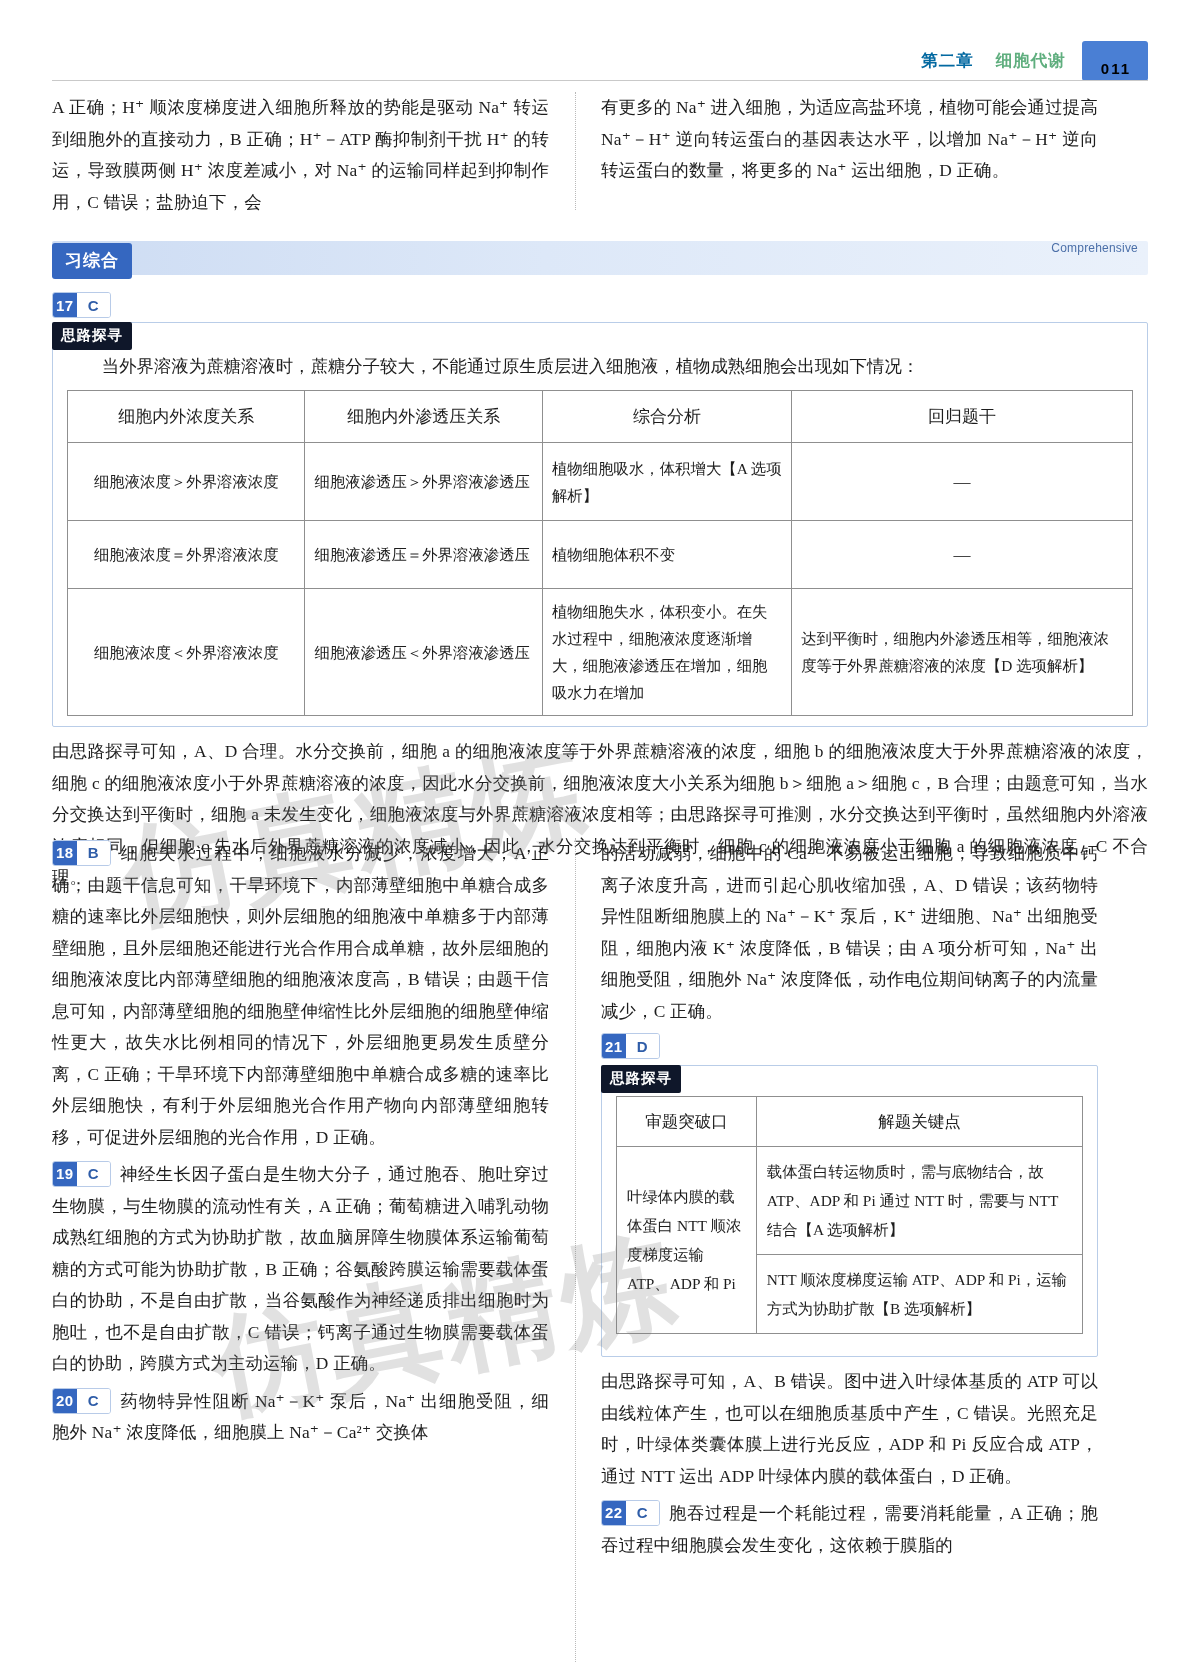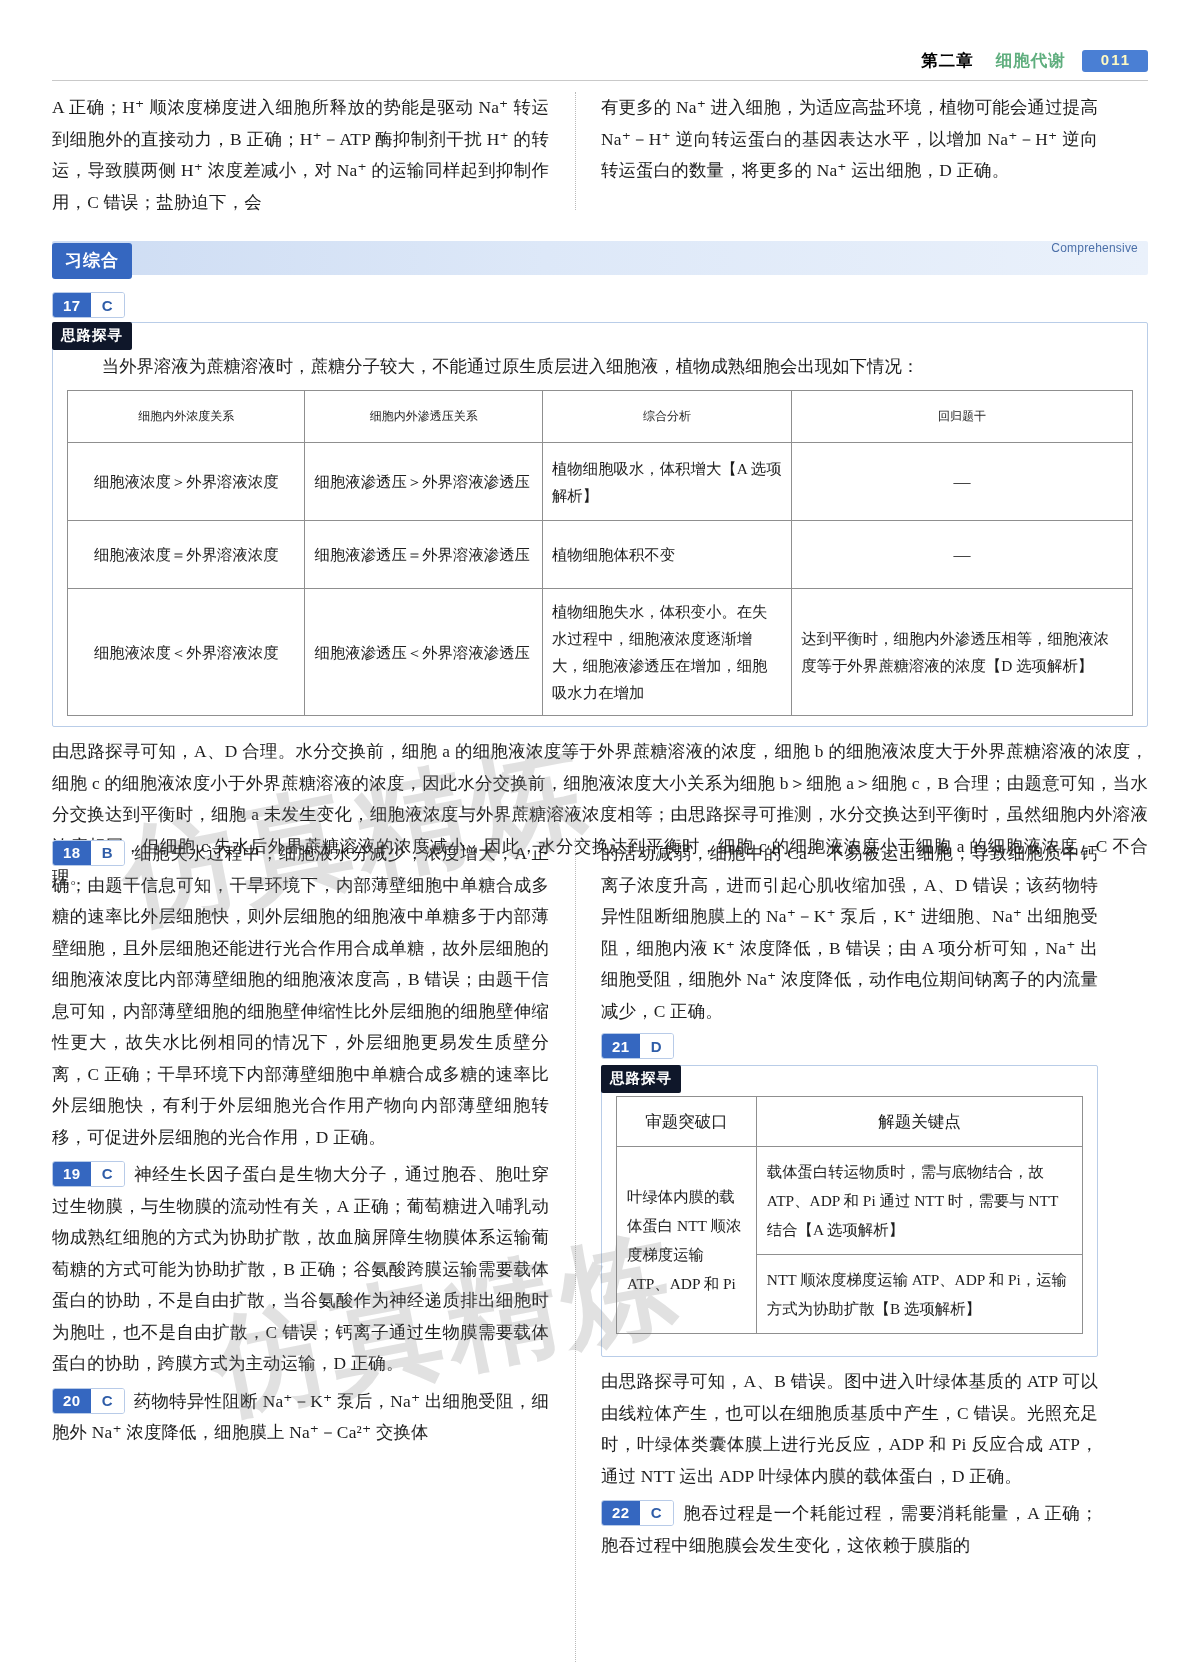--- a/index.html
+++ b/index.html
@@ -32,39 +32,39 @@
     height: 34px;
     display: flex;
     align-items: center;
     justify-content: flex-end;
     gap: 16px;
   }
   .hdr-chapter {
     font-family: "Liberation Sans", sans-serif;
     font-size: 16.5px;
     font-weight: bold;
-    color: #000000;
+    color: #0369a1;
     letter-spacing: 1px;
   }
   .hdr-title {
     font-family: "Liberation Sans", sans-serif;
     font-size: 16.5px;
     font-weight: bold;
     color: #5fae7e;
     letter-spacing: 1px;
     margin-left: 6px;
   }
   .hdr-pagenum {
     background: #4a7fd4;
-    color: #fef9c3;
+    color: #000000;
     font-family: "Liberation Sans", sans-serif;
     font-size: 15px;
     font-weight: bold;
     letter-spacing: 2px;
-    padding: 2px 17px 5px 19px;
+    padding: 20px 17px 5px 19px;
     border-radius: 3px;
     line-height: 1;
   }
   .hdr-rule {
     position: absolute;
     top: 80px;
     left: 52px;
     right: 52px;
     height: 1px;
     background: #c9c9c9;
@@ -156,21 +156,21 @@
     margin-right: 9px;
     position: relative;
     top: -2px;
   }
   .qchip .num {
     background: #3567c0;
     color: #fff;
     font-family: "Liberation Sans", sans-serif;
     font-weight: bold;
     font-size: 15px;
-    padding: 0 10px;
+    padding: 0 3px;
     display: flex;
     align-items: center;
     letter-spacing: 0.5px;
   }
   .qchip .ans {
     background: #ffffff;
     color: #2f5da8;
     font-family: "Liberation Sans", sans-serif;
     font-weight: bold;
     font-size: 15px;
@@ -223,21 +223,21 @@
   table.grid th, table.grid td {
     border: 1px solid #8f8f8f;
     padding: 9px 9px;
     font-size: 15.4px;
     line-height: 27px;
     vertical-align: middle;
     font-weight: normal;
   }
   table.grid th {
     text-align: center;
-    font-size: 12px;
+    font-size: 17px;
     font-weight: normal;
     padding: 12px 6px;
   }
   table.grid td.ctr { text-align: center; }
   table.grid td.dash { text-align: center; font-size: 17px; }
 
   
   table.grid2 {
     border-collapse: collapse;
     table-layout: fixed;

